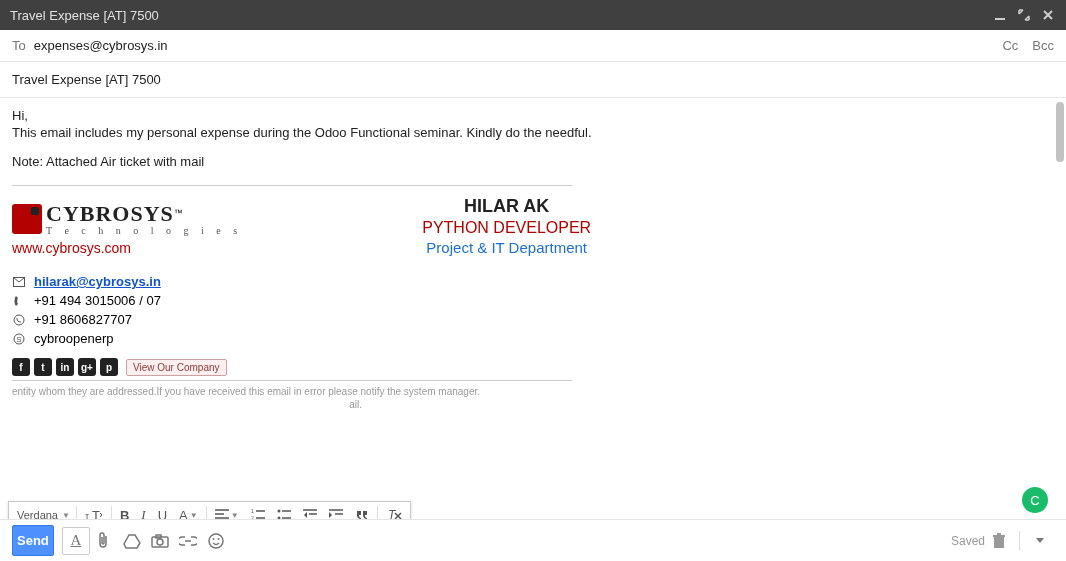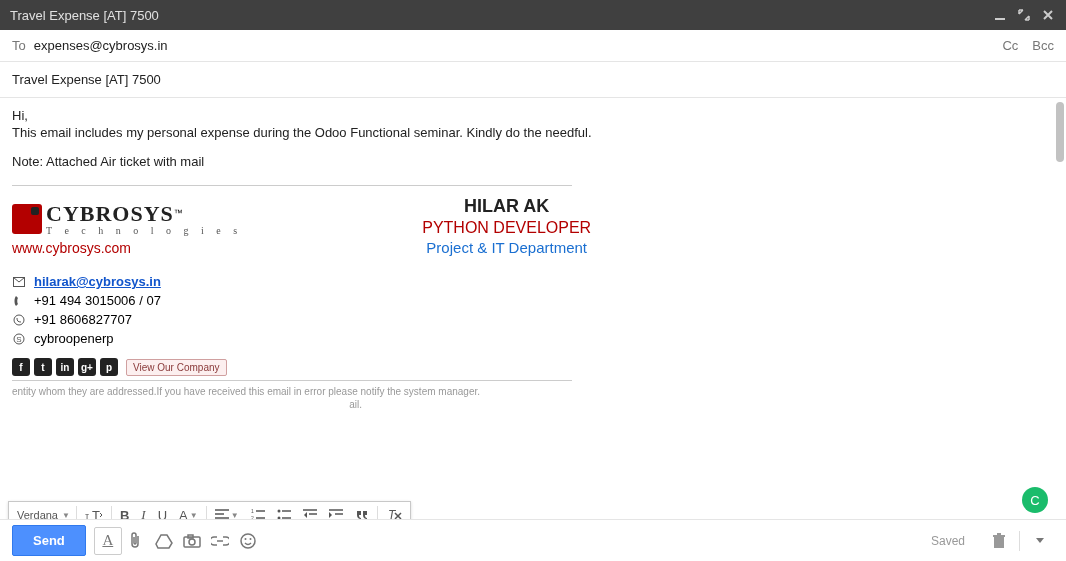--- a/index.html
+++ b/index.html
@@ -60,25 +60,25 @@
 .ft-sep { width: 1px; height: 18px; background: #ddd; margin: 0 2px; }
 .ft-font { font-size: 11px; color: #555; padding-right: 4px; display: flex; align-items: center; gap: 4px; }
 .ft-font .caret { font-size: 8px; color: #888; }
 .ft-bold { font-weight: bold; }
 .ft-italic { font-style: italic; font-family: serif; }
 .ft-underline { text-decoration: underline; }
 .ft-color-a { position: relative; }
 .ft-color-a .bar { position: absolute; bottom: 2px; left: 4px; right: 4px; height: 3px; background: #000; }
 
 .bottom-bar { position: absolute; left: 0; right: 0; bottom: 0; height: 42px; border-top: 1px solid #e5e5e5; display: flex; align-items: center; padding: 0 12px; background: #fff; }
-.send-btn { background: #4d90fe; color: #fff; font-weight: bold; font-size: 13px; border: 1px solid #3079ed; padding: 7px 20px; border-radius: 2px; cursor: pointer; }
+.send-btn { background: #4d90fe; color: #fff; font-weight: bold; font-size: 13px; border: 1px solid #3079ed; padding: 7px 4px; border-radius: 2px; cursor: pointer; }
 .bb-icon { width: 28px; height: 28px; display: flex; align-items: center; justify-content: center; color: #777; cursor: pointer; font-size: 16px; }
 .bb-a { border: 1px solid #ccc; border-radius: 2px; font-family: serif; font-size: 15px; margin-left: 8px; text-decoration: underline; }
 .bb-spacer { flex: 1; }
-.saved { color: #999; font-size: 12px; margin-right: 20px; }
+.saved { color: #999; font-size: 12px; margin-right: 0; }
 .green-dot { position: absolute; right: 18px; bottom: 48px; width: 26px; height: 26px; background: #1abc6b; border-radius: 50%; color: #fff; display: flex; align-items: center; justify-content: center; font-size: 13px; }
 
 svg { display: block; }
 </style>
 </head>
 <body>
 
 <div class="titlebar">
   <div class="titlebar-text">Travel Expense [AT] 7500</div>
   <div class="titlebar-controls">

